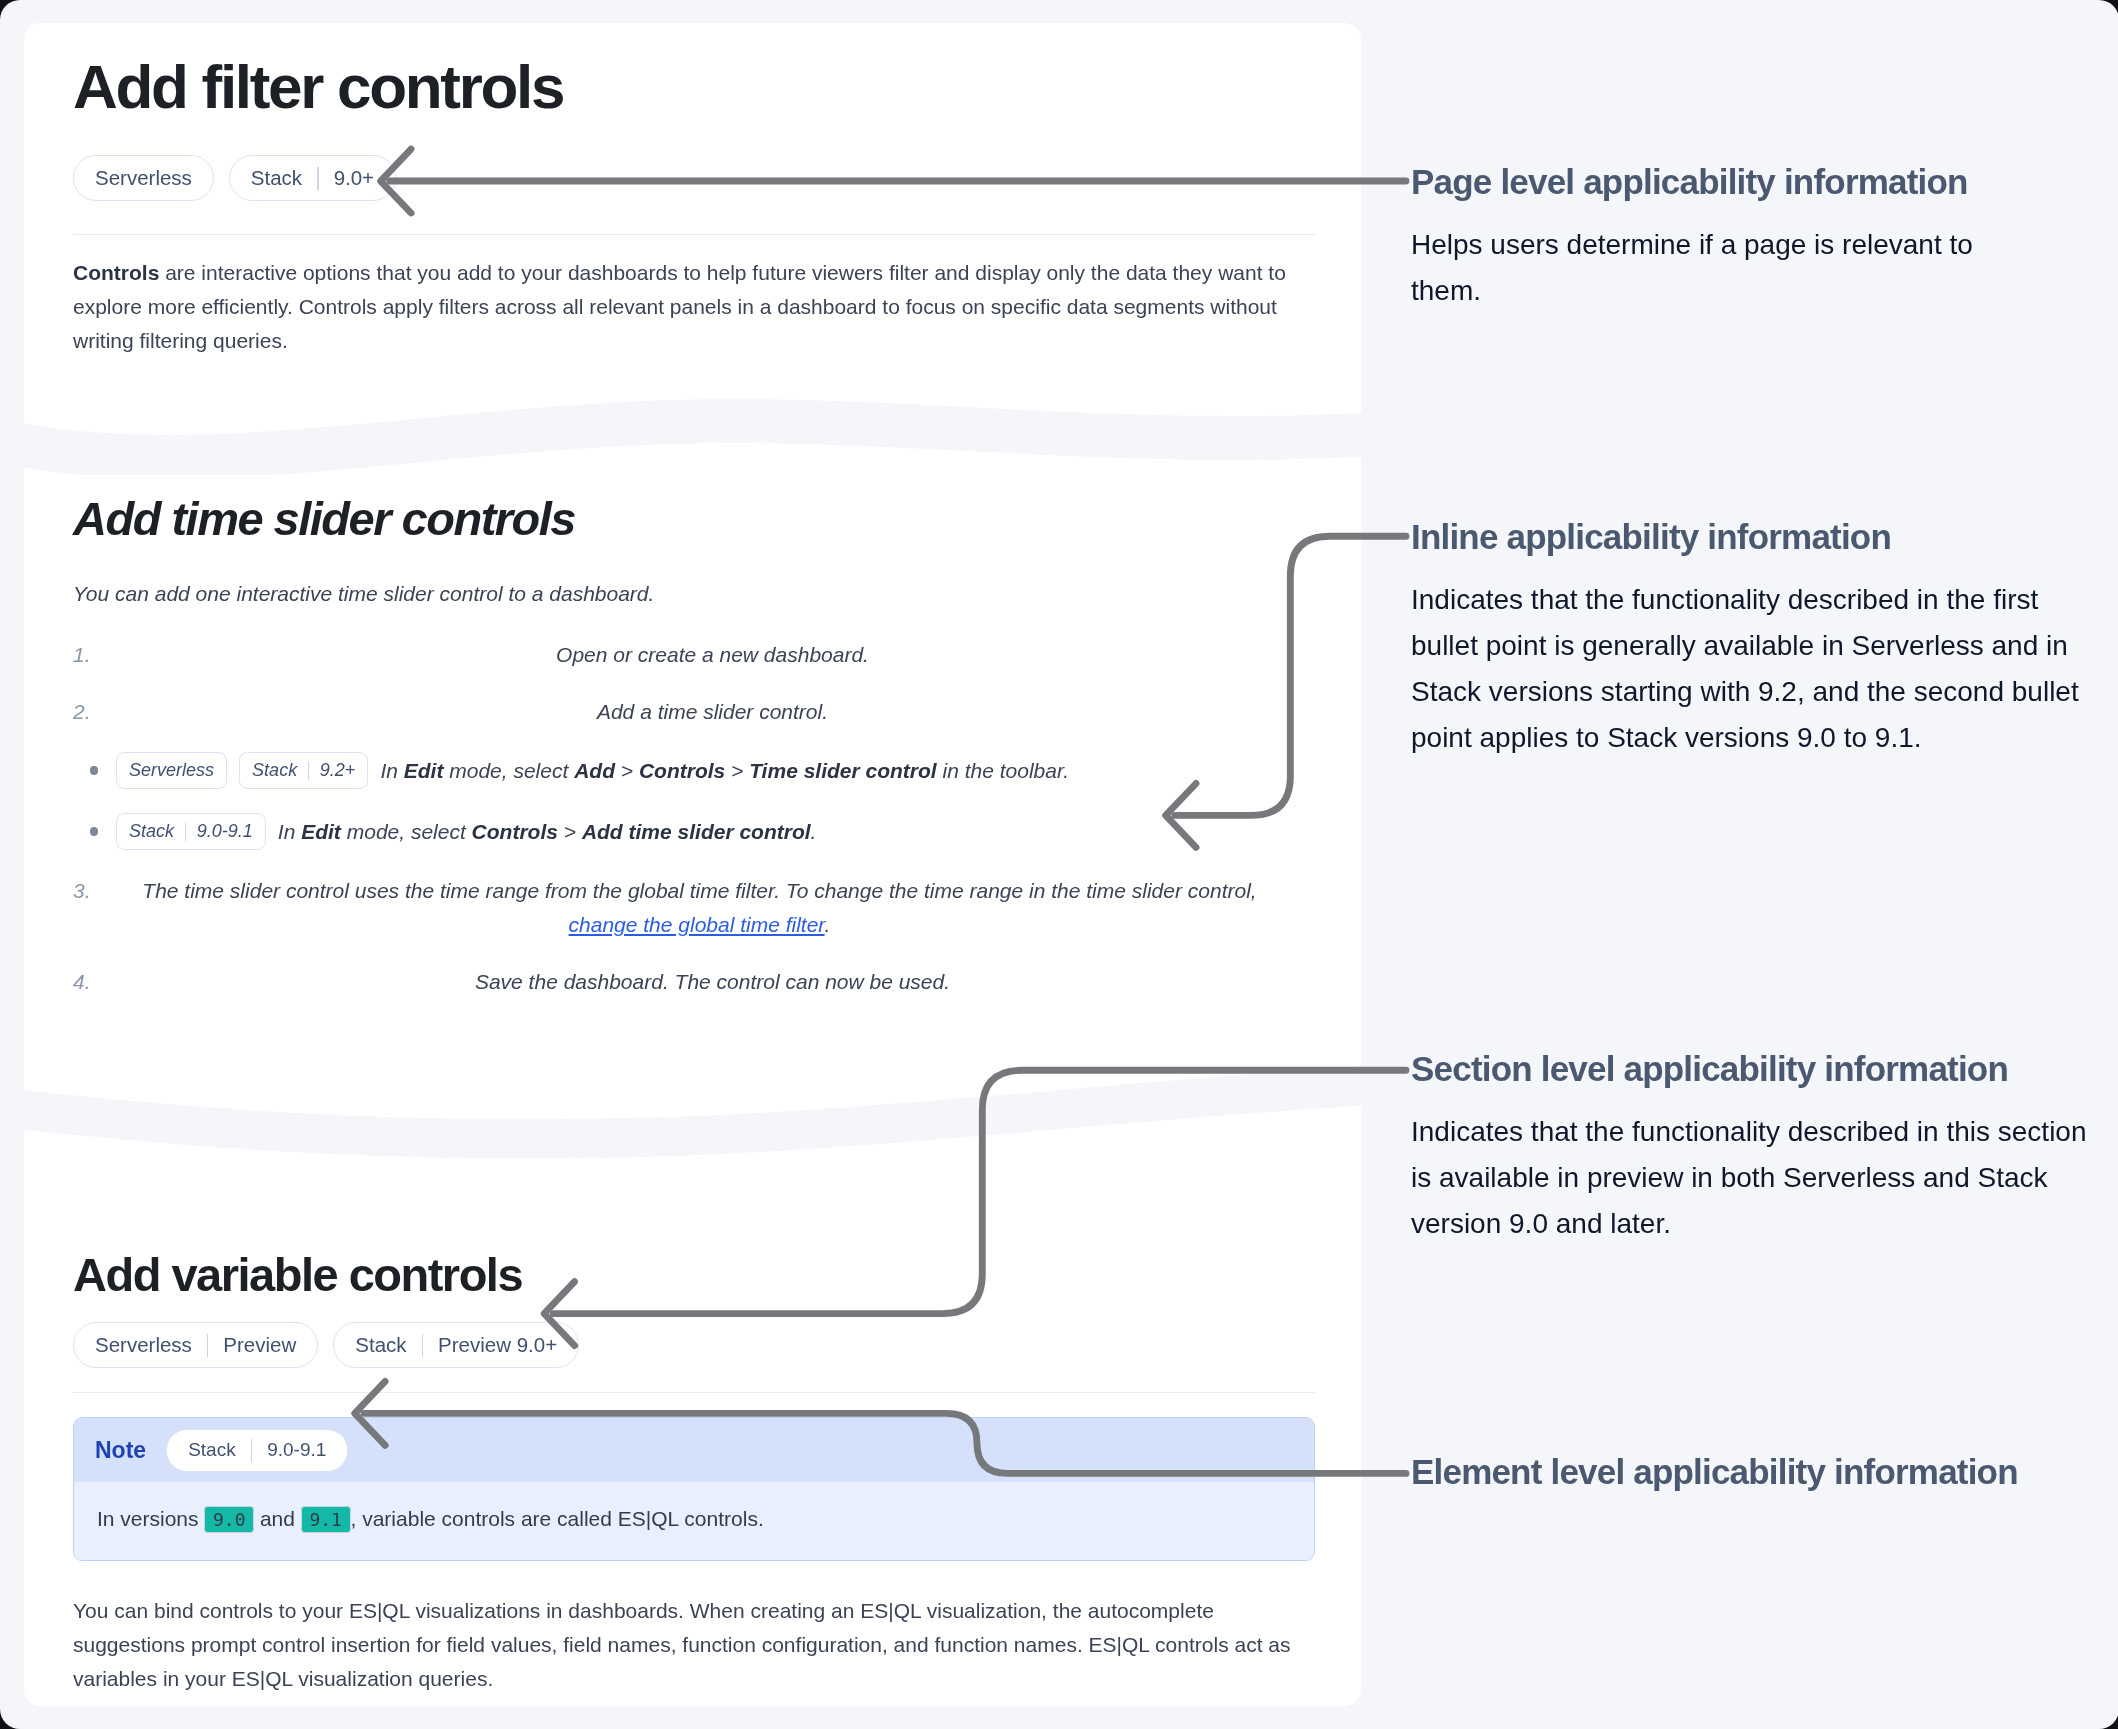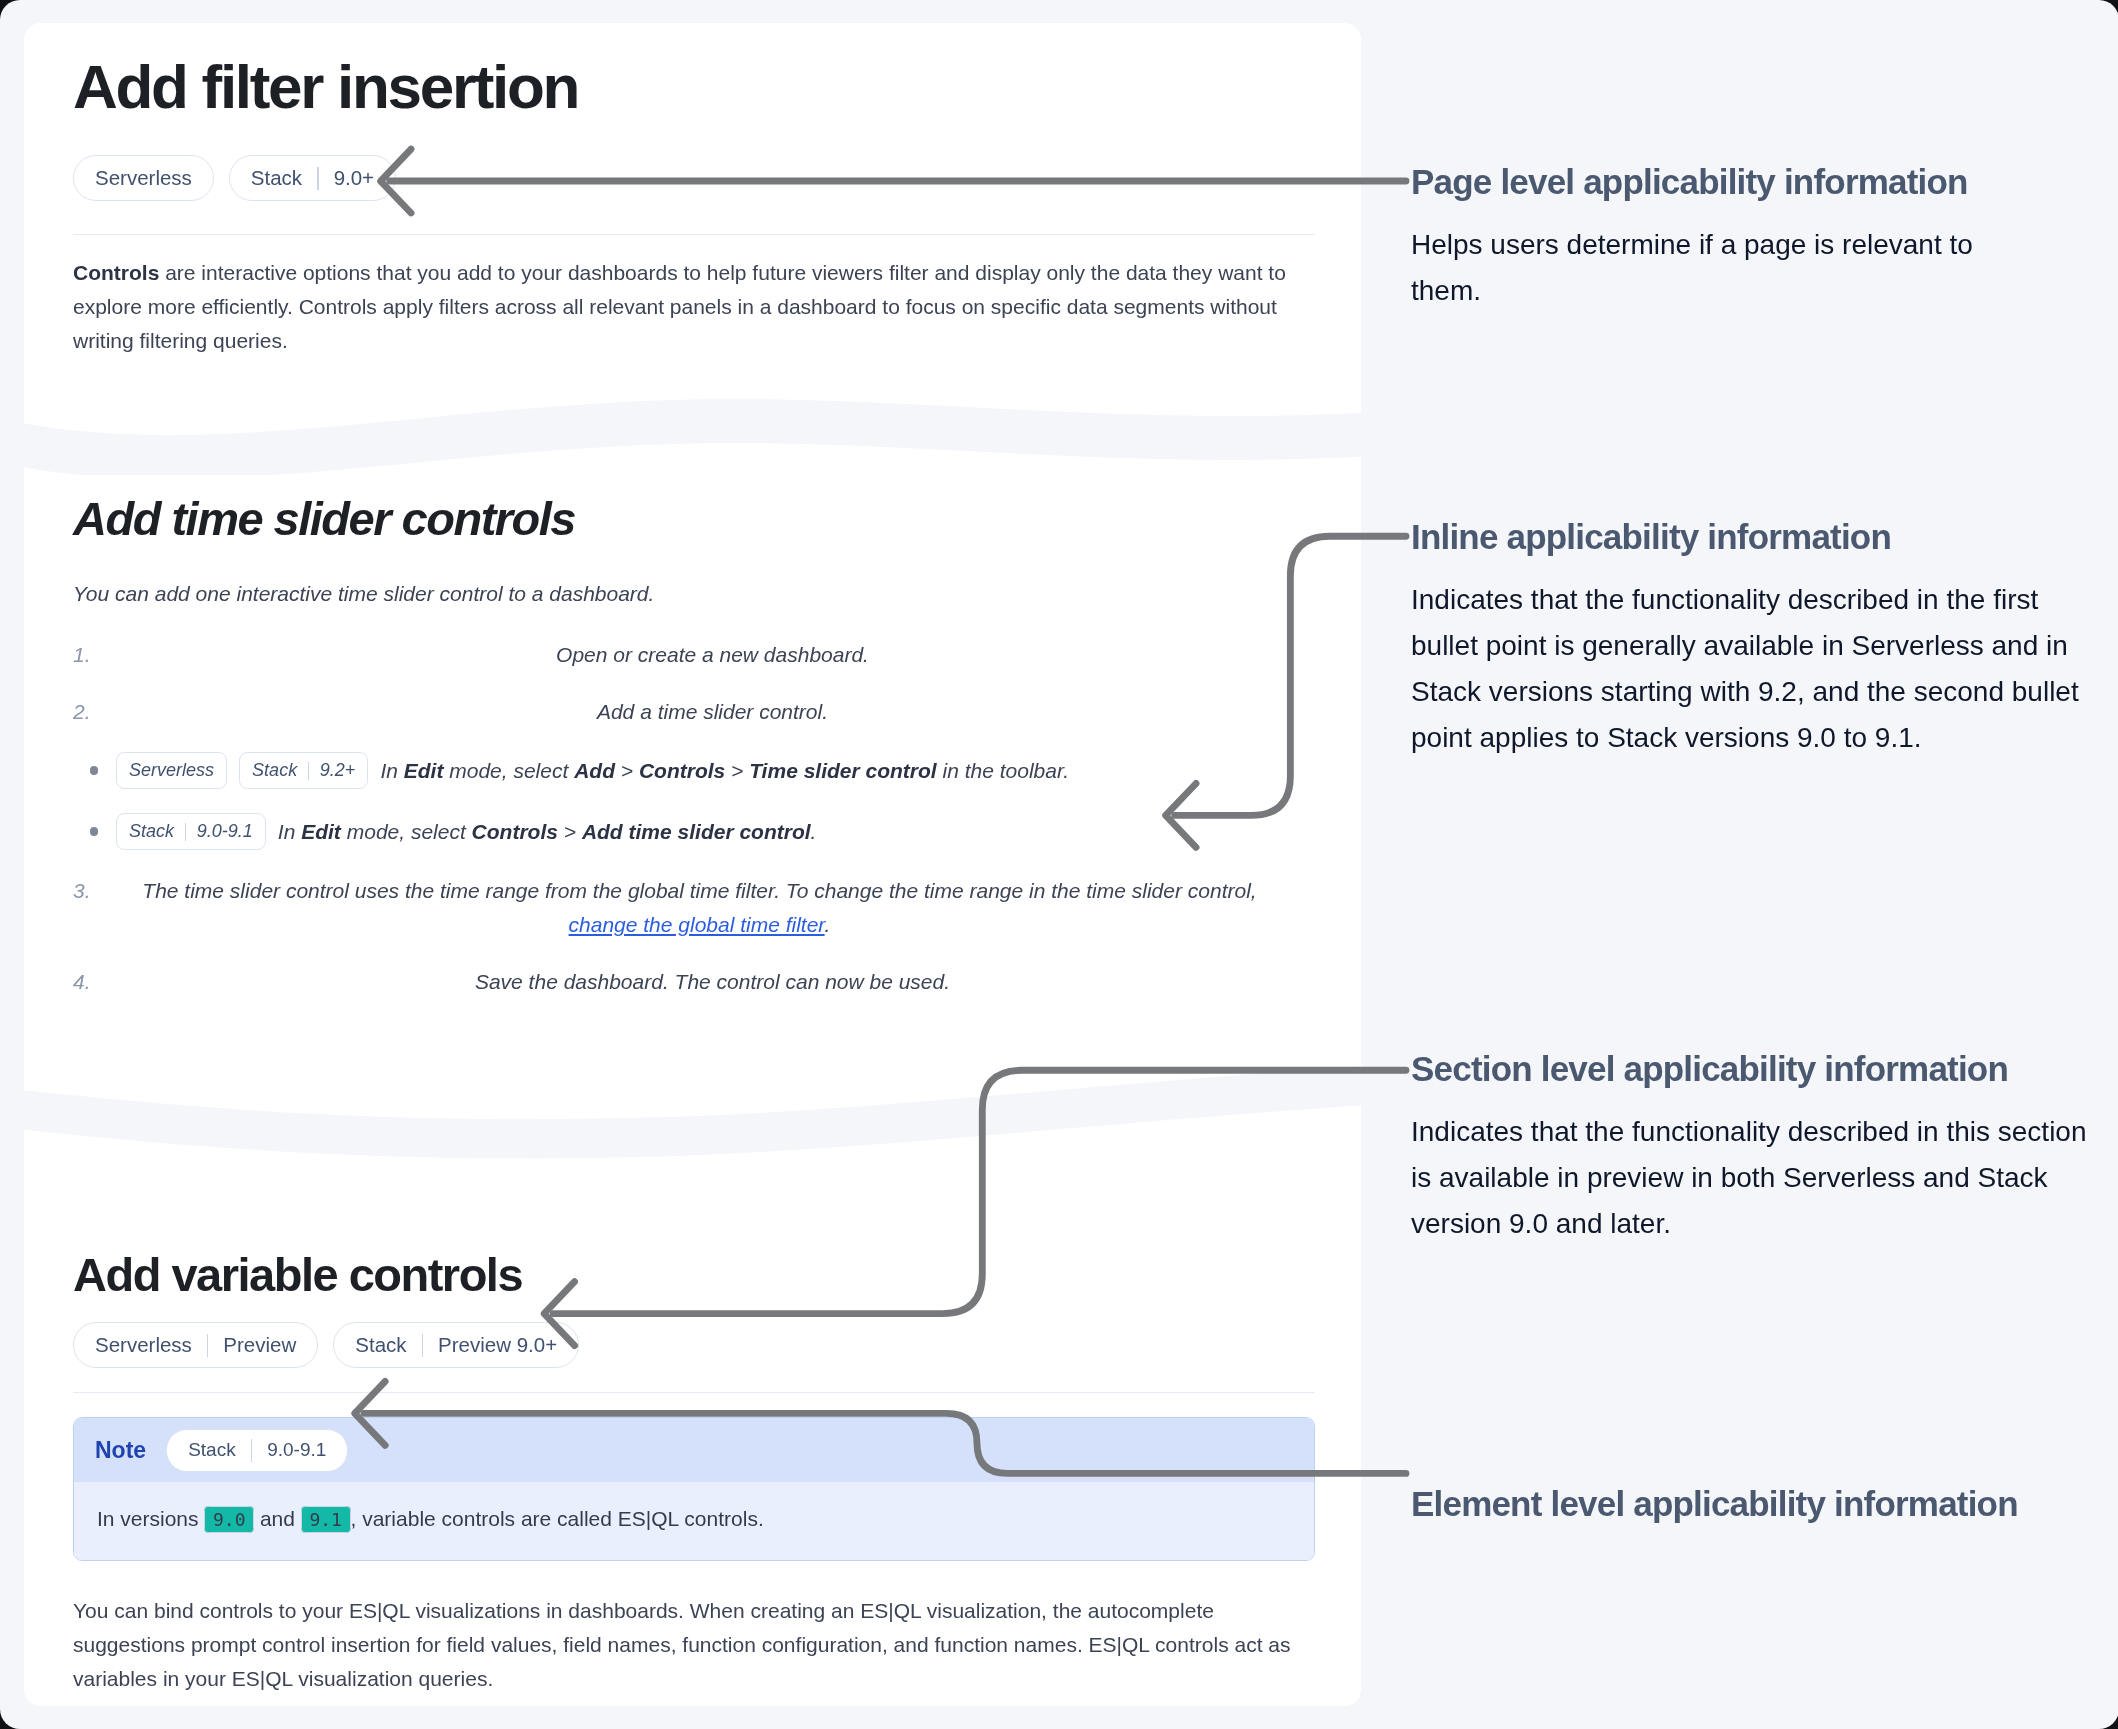--- a/index.html
+++ b/index.html
@@ -62,21 +62,21 @@
   <div class="content-col"></div>
 
   <svg class="wave" style="top:369px;" viewBox="0 0 1758 140" preserveAspectRatio="none">
     <path fill="#f4f6fa" d="M0,72 C260,118 560,44 900,40 C1180,37 1430,74 1758,58 L1758,116 C1430,132 1180,95 900,98 C560,102 260,176 0,130 Z"></path>
   </svg>
   <svg class="wave" style="top:1054px;" viewBox="0 0 1758 140" preserveAspectRatio="none">
     <path fill="#f4f6fa" d="M0,48 C280,78 520,92 820,84 C1100,77 1400,40 1758,16 L1758,68 C1400,92 1100,128 820,136 C520,143 280,130 0,100 Z"></path>
   </svg>
 
   <div class="section" style="top:23px;">
-    <h1 style="margin-top:30px;">Add filter insertion</h1>
+    <h1 style="margin-top:30px;">Add filter controls</h1>
     <div class="badges" style="margin-top:35px;">
       <span class="pill">
         <span>Serverless</span>
       </span>
       <span class="pill">
         <span>Stack</span>
         <span class="sep"></span>
         <span>9.0+</span>
       </span>
     </div>
@@ -179,21 +179,21 @@
   <div class="annot" style="top:516px;">
     <h3>Inline applicability information</h3>
     <p>Indicates that the functionality described in the first bullet point is generally available in Serverless and in Stack versions starting with 9.2, and the second bullet point applies to Stack versions 9.0 to 9.1.</p>
   </div>
 
   <div class="annot" style="top:1048px;">
     <h3>Section level applicability information</h3>
     <p>Indicates that the functionality described in this section is available in preview in both Serverless and Stack version 9.0 and later.</p>
   </div>
 
-  <div class="annot" style="top:1451px;margin-top:32px;">
+  <div class="annot" style="top:1451px;">
     <h3>Element level applicability information</h3>
   </div>
 
   <svg class="arrows" width="2119" height="1729" viewBox="0 0 2785 2273">
     <g stroke="#76787b" stroke-width="9" fill="none" stroke-linecap="round" stroke-linejoin="round">
 
       <path d="M1848,238 H512"></path>
       <path d="M540,196 L500,238 L540,280"></path>
 
       <path d="M1848,705 H1748 Q1696,705 1696,757 V1020 Q1696,1072 1644,1072 H1544"></path>

